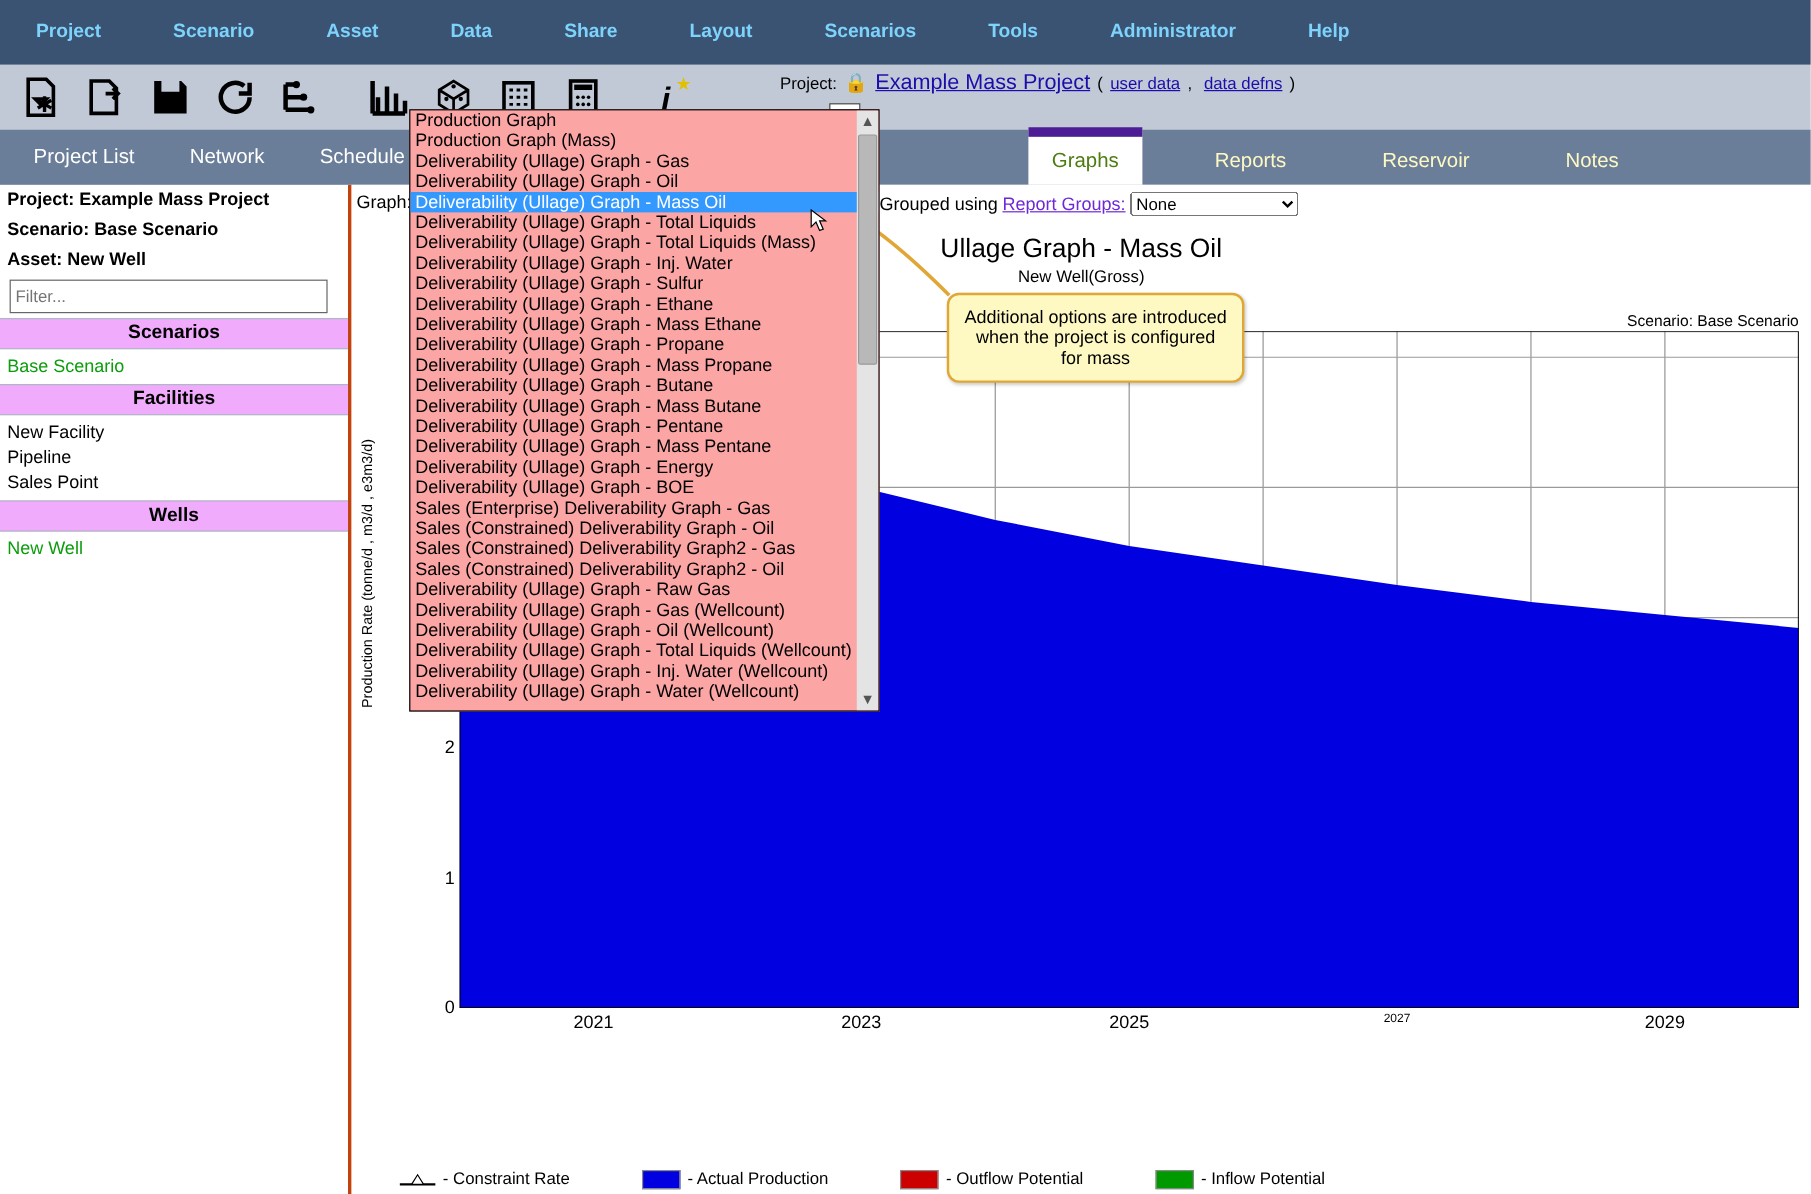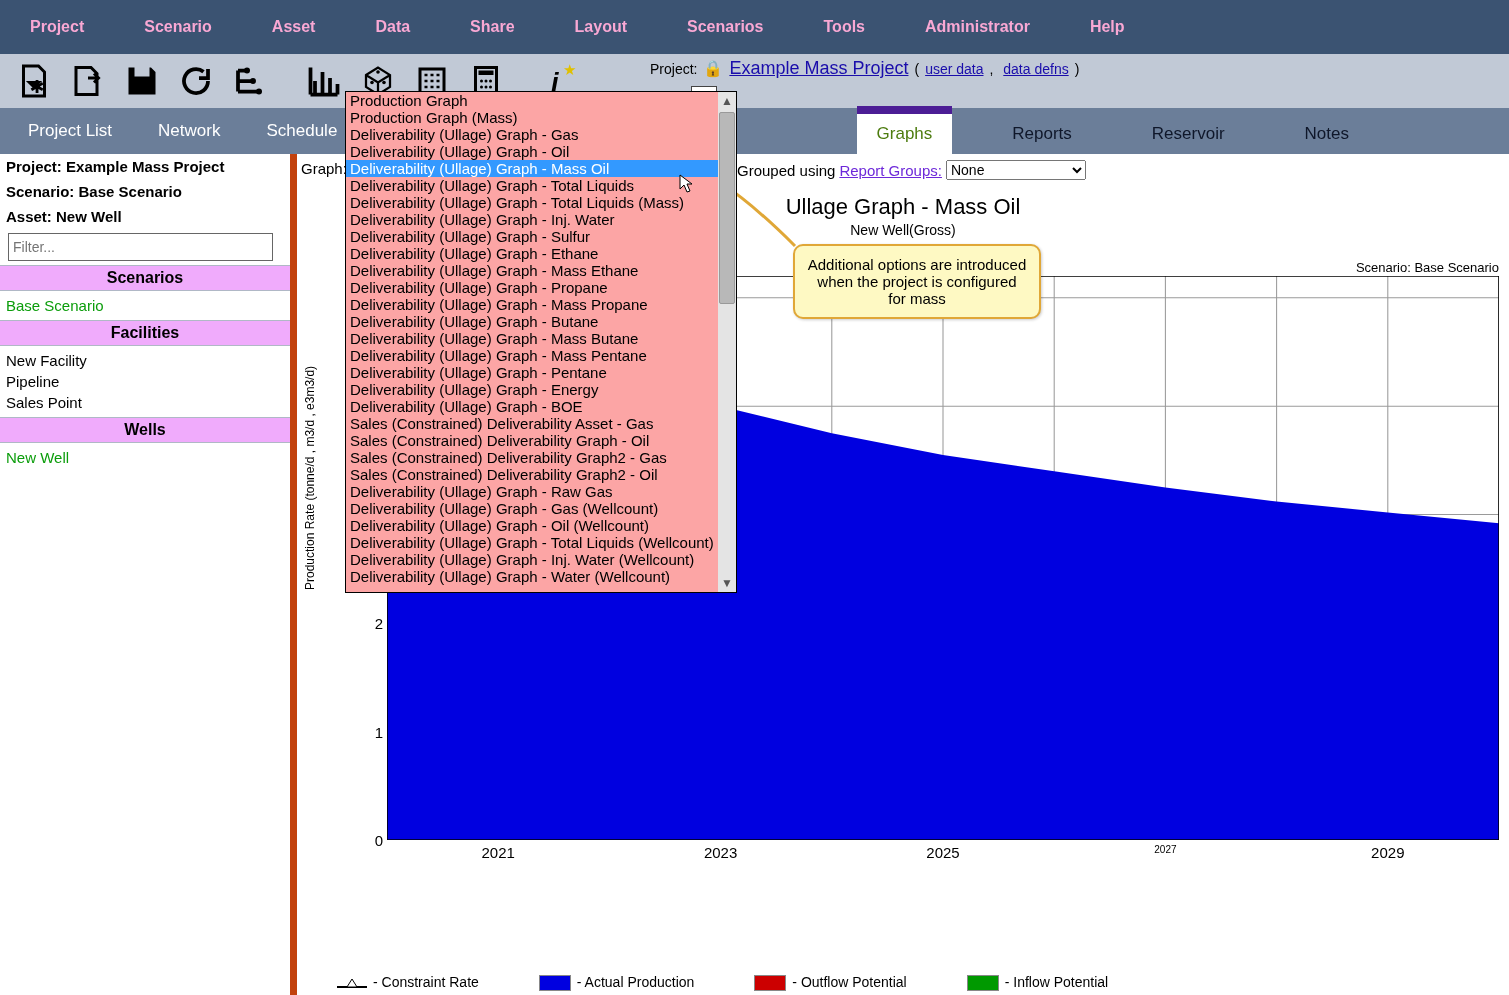--- a/index.html
+++ b/index.html
@@ -1,39 +1,39 @@
 <!DOCTYPE html>
 <html><head>
 <meta charset="utf-8">
 <style>
   html, body { margin:0; padding:0; font-family: Arial, sans-serif; font-size:13px; color:#000; background:#fff; width:1509px; }
   
   .menubar { background:#3b5372; height:54px; display:flex; align-items:center; gap:60px; padding:0 30px; }
-  .menubar .menuitem { color:#f9a8d4; font-size:16px; font-weight:bold; cursor:pointer; white-space:nowrap; }
+  .menubar .menuitem { color:#7dd3fc; font-size:16px; font-weight:bold; cursor:pointer; white-space:nowrap; }
   
   .toolbar { background:#c1c9d6; height:54px; display:flex; align-items:center; position:relative; }
   .toolbar .tbtn { width:40px; height:40px; margin-left:14px; display:flex; align-items:center; justify-content:center; cursor:pointer; }
   .toolbar .tbtn svg { width:36px; height:36px; }
   .toolbar .spacer { width:20px; }
   .projinfo { position:absolute; left:650px; top:4px; font-size:14px; display:flex; align-items:center; gap:6px; }
   .projinfo a { color:#1a0dab; text-decoration:underline; cursor:pointer; }
   .projlink-main { font-size:18px; }
   .lockicon { color:#d38b00; font-size:16px; }
   .subinfo { position:absolute; left:650px; top:32px; font-size:14px; display:flex; align-items:center; gap:6px; }
   .subinfo .selbox { border:1px solid #444; height:18px; width:24px; background:#fff; display:flex; align-items:center; justify-content:center; cursor:pointer; }
   
   .subnav { background:#6b7e99; height:46px; display:flex; align-items:center; position:relative; }
   .subnav .leftnav { display:flex; padding-left:28px; gap:46px; }
   .subnav .navitem { color:#fff; font-size:17px; font-weight:normal; cursor:pointer; }
   .subnav .tabs { position:absolute; right:140px; display:flex; align-items:flex-end; height:46px; gap:40px; }
-  .subnav .tab { color:#0f172a; font-size:17px; cursor:pointer; padding:10px 20px 10px 20px; }
+  .subnav .tab { color:#fef9c3; font-size:17px; cursor:pointer; padding:10px 20px 10px 20px; }
   .subnav .tab.active { background:#fff; color:#4d7c0f; border-top:8px solid #4c1d95; }
   
   .main { display:flex; height:841px; }
-  .sidebar { width:290px; background:#fff; border-right:7px solid #c2410c; }
+  .sidebar { width:290px; background:#fff; border-right:3px solid #c2410c; }
   .context { padding:4px 6px; font-size:15px; font-weight:bold; }
   .filterbox { margin:4px 8px; }
   .filterbox input { width:255px; height:22px; font-size:14px; padding:2px 4px; border:1px solid #666; }
   .section-hdr { background:#f0abfc; text-align:center; font-size:16px; font-weight:bold; padding:3px 0; border-top:1px solid #b0b8c6; border-bottom:1px solid #b0b8c6; }
   .section-body { padding:4px 6px; }
   .item { font-size:15px; padding:2px 0; cursor:pointer; }
   .item.active { color:#0b9d0b; }
   
   .content { flex:1; position:relative; background:#fff; }
   .graphrow { display:flex; align-items:center; padding:6px 4px; font-size:15px; }
@@ -279,25 +279,25 @@
           <div class="dd-item">Deliverability (Ullage) Graph - Total Liquids</div>
           <div class="dd-item">Deliverability (Ullage) Graph - Total Liquids (Mass)</div>
           <div class="dd-item">Deliverability (Ullage) Graph - Inj. Water</div>
           <div class="dd-item">Deliverability (Ullage) Graph - Sulfur</div>
           <div class="dd-item">Deliverability (Ullage) Graph - Ethane</div>
           <div class="dd-item">Deliverability (Ullage) Graph - Mass Ethane</div>
           <div class="dd-item">Deliverability (Ullage) Graph - Propane</div>
           <div class="dd-item">Deliverability (Ullage) Graph - Mass Propane</div>
           <div class="dd-item">Deliverability (Ullage) Graph - Butane</div>
           <div class="dd-item">Deliverability (Ullage) Graph - Mass Butane</div>
+          <div class="dd-item">Deliverability (Ullage) Graph - Pentane</div>
           <div class="dd-item">Deliverability (Ullage) Graph - Mass Pentane</div>
-          <div class="dd-item">Deliverability (Ullage) Graph - Pentane</div>
           <div class="dd-item">Deliverability (Ullage) Graph - Energy</div>
           <div class="dd-item">Deliverability (Ullage) Graph - BOE</div>
-          <div class="dd-item">Sales (Constrained) Deliverability Asset - Gas</div>
+          <div class="dd-item">Sales (Enterprise) Deliverability Graph - Gas</div>
           <div class="dd-item">Sales (Constrained) Deliverability Graph - Oil</div>
           <div class="dd-item">Sales (Constrained) Deliverability Graph2 - Gas</div>
           <div class="dd-item">Sales (Constrained) Deliverability Graph2 - Oil</div>
           <div class="dd-item">Deliverability (Ullage) Graph - Raw Gas</div>
           <div class="dd-item">Deliverability (Ullage) Graph - Gas (Wellcount)</div>
           <div class="dd-item">Deliverability (Ullage) Graph - Oil (Wellcount)</div>
           <div class="dd-item">Deliverability (Ullage) Graph - Total Liquids (Wellcount)</div>
           <div class="dd-item">Deliverability (Ullage) Graph - Inj. Water (Wellcount)</div>
           <div class="dd-item">Deliverability (Ullage) Graph - Water (Wellcount)</div>
           <div class="dd-scroll">

